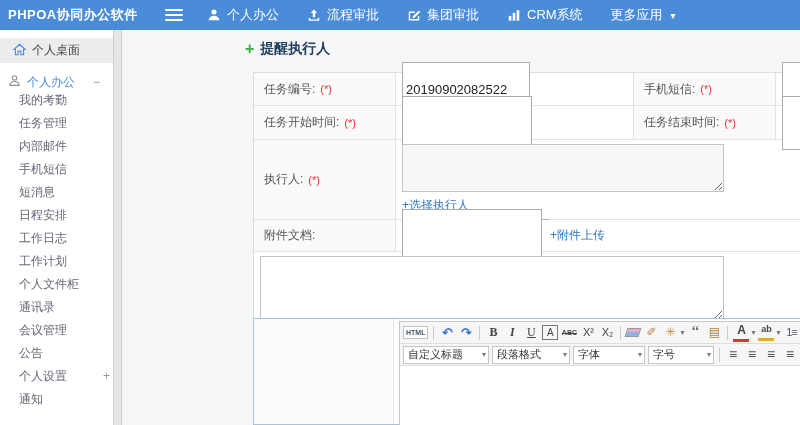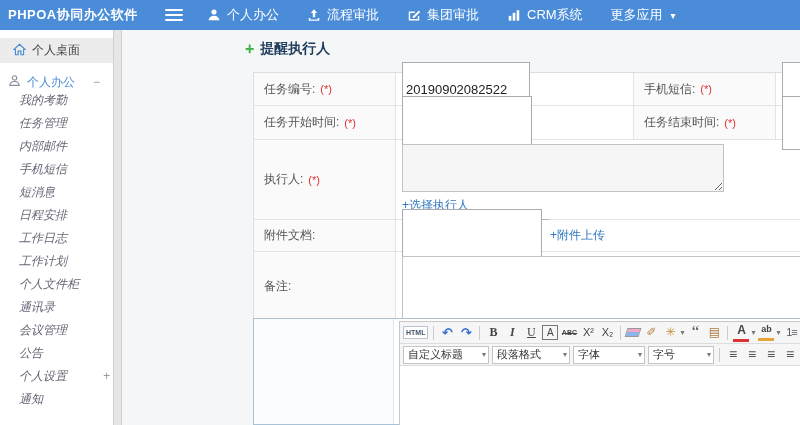--- a/index.html
+++ b/index.html
@@ -15,21 +15,21 @@
   .burger i{display:block;height:2px;background:#fff;margin-bottom:3px;border-radius:1px;}
   .nav{position:absolute;left:207px;top:0;height:30px;display:flex;align-items:center;gap:28px;}
   .nav-item{display:flex;align-items:center;gap:6px;color:#fff;font-size:13px;cursor:pointer;white-space:nowrap;}
   .nav-item svg{display:block;}
   .nav-caret{font-size:10px;color:#fff;margin-left:2px;}
   
   .sidebar{position:absolute;left:0;top:30px;width:113px;height:395px;background:#fff;}
   .sb-desktop{position:absolute;left:0;top:8px;width:113px;height:25px;background:#ececec;display:flex;align-items:center;gap:6px;padding-left:13px;box-sizing:border-box;color:#444;cursor:pointer;}
   .sb-office{position:absolute;left:0;top:40px;width:113px;height:24px;display:flex;align-items:center;gap:6px;padding-left:8px;box-sizing:border-box;color:#4a8cd8;cursor:pointer;}
   .sb-toggle{position:absolute;right:13px;color:#999;font-size:12px;}
-  .sb-list{position:absolute;left:0;top:59px;width:123px;font-style:italic;}
+  .sb-list{position:absolute;left:0;top:59px;width:123px;}
   .sb-item{height:23px;line-height:23px;padding-left:19px;color:#667;cursor:pointer;white-space:nowrap;}
   .sb-row{position:relative;height:23px;line-height:23px;padding-left:19px;color:#667;cursor:pointer;}
   
   .splitter{position:absolute;left:113px;top:30px;width:9px;height:395px;background:#e6e6e6;border-left:1px solid #cfcfcf;border-right:1px solid #cfcfcf;box-sizing:border-box;cursor:col-resize;}
   
   .main-bg{position:absolute;left:122px;top:30px;width:678px;height:395px;background:#f5f6f7;}
   .page-title{position:absolute;left:245px;top:40px;display:flex;align-items:center;gap:6px;}
   .plus-ico{color:#3fae49;font-size:16px;font-weight:900;line-height:16px;text-shadow:0 1px 0 #cfe9cf;}
   .title-text{font-size:14px;font-weight:bold;color:#1f3d5c;}
   
@@ -233,23 +233,20 @@
     <div class="lcell">
       <span>附件文档:</span>
     </div>
     <div class="fcell" style="flex:1;">
       <input class="txt" style="width: 132px;">
       <a class="lnk" style="margin:0 0 0 8px;">+附件上传</a>
     </div>
   </div>
 
   <div class="frow h69">
-    <div class="lcell">
-      <span>备注:</span>
-    </div>
     <div class="cell-col">
       <textarea class="remark-ta" style=""></textarea>
     </div>
   </div>
 </div>
 
 <div class="etable">
   <div class="ecell-label"></div>
   <div class="ecell">
     <div class="editor-box">

